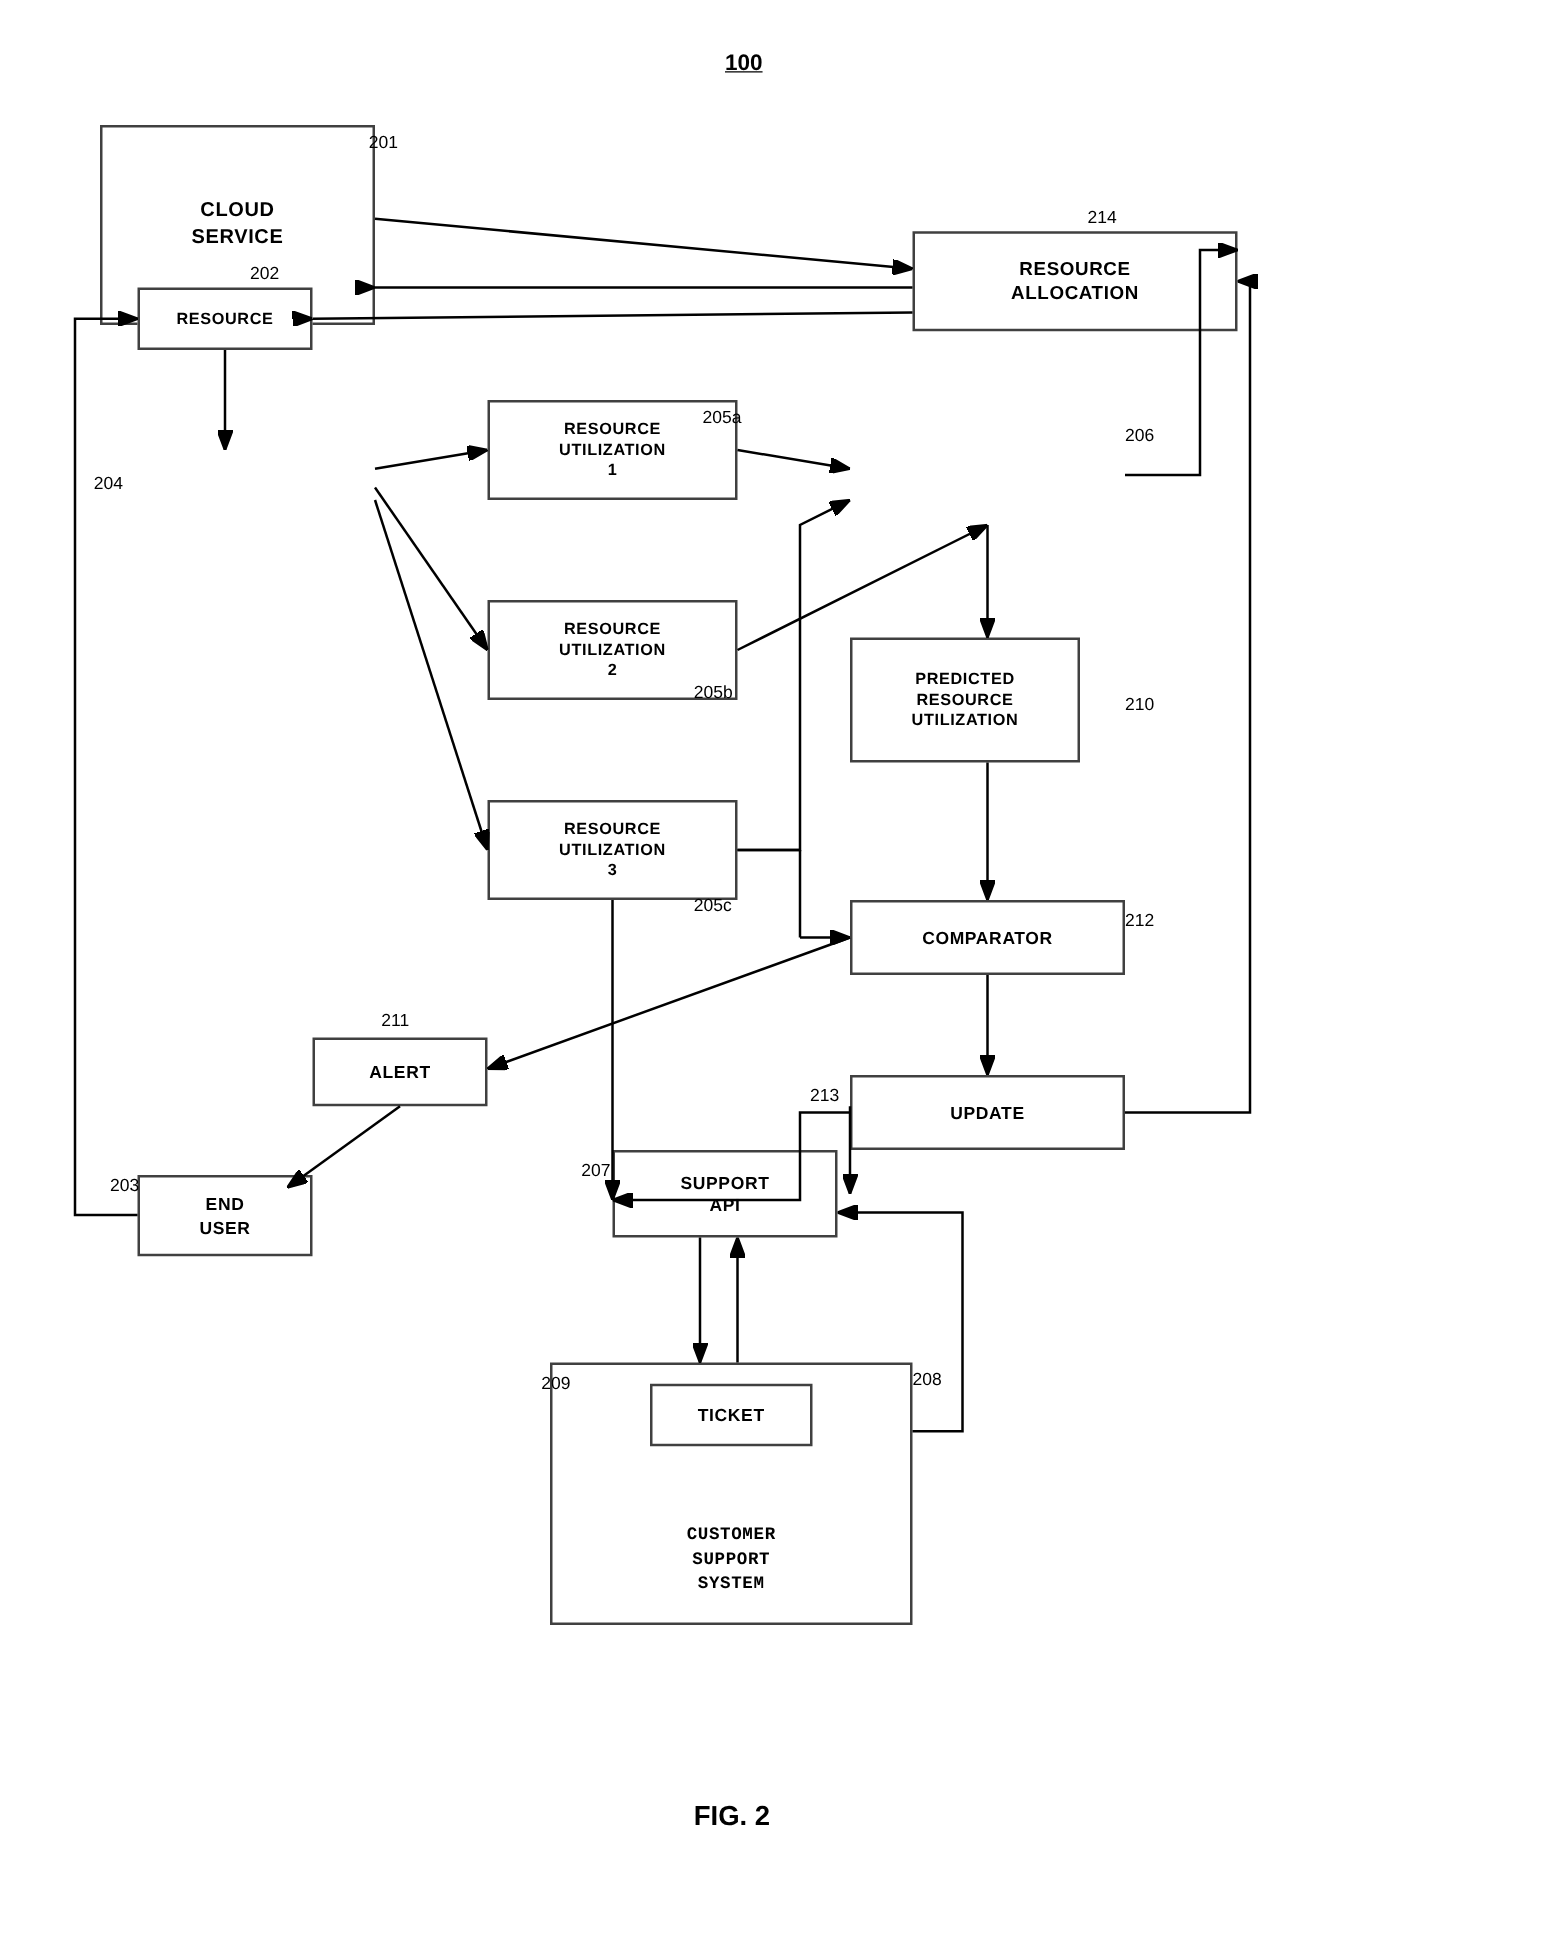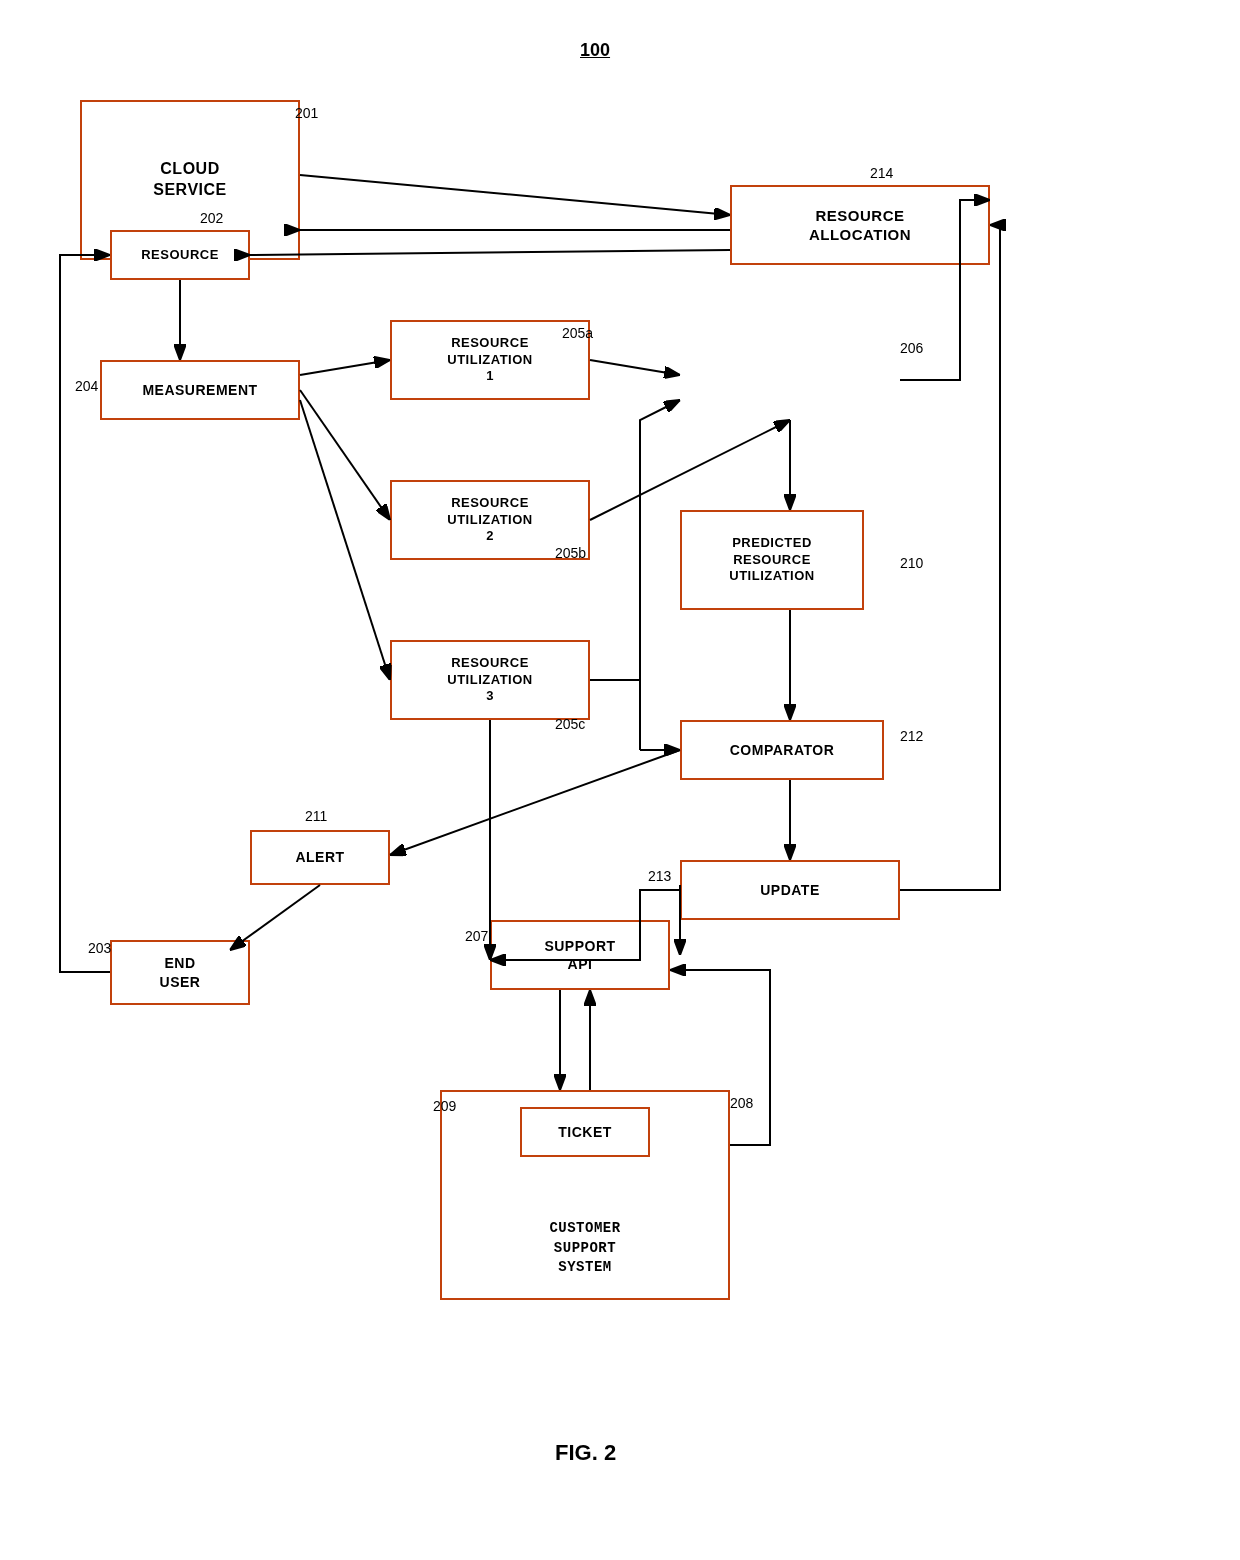--- a/index.html
+++ b/index.html
@@ -13,21 +13,21 @@
     }
     .diagram-container {
       position: absolute;
       top: 0; left: 0;
       width: 1240px;
       height: 1560px;
       border-radius: 14px;
     }
     .box {
       position: absolute;
-      border: 2px solid #c2410c;
+      border: 2px solid #404040;
       background: #fff;
       display: flex;
       align-items: center;
       justify-content: center;
       text-align: center;
       font-size: 14px;
       font-weight: bold;
       letter-spacing: 0.5px;
       line-height: 1.3;
     }
@@ -79,23 +79,20 @@
 
   <div class="label" style="left:200px; top:210px;">202</div>
 
   <div class="box" style="left:730px; top:185px; width:260px; height:80px; font-size:15px;">
     <span style="white-space:pre-line;">RESOURCE
 ALLOCATION</span>
   </div>
 
   <div class="label" style="left:870px; top:165px;">214</div>
 
-  <div class="box" style="left:100px; top:360px; width:200px; height:60px; font-size:14px;">
-    <span>MEASUREMENT</span>
-  </div>
 
   <div class="label" style="left:75px; top:378px;">204</div>
 
   <div class="box" style="left:390px; top:320px; width:200px; height:80px; font-size:13px;">
     <span style="white-space:pre-line;">RESOURCE
 UTILIZATION
 1</span>
   </div>
 
   <div class="label" style="left:562px; top:325px;">205a</div>
@@ -120,21 +117,21 @@
   <div class="label" style="left:900px; top:340px;">206</div>
 
   <div class="box" style="left:680px; top:510px; width:184px; height:100px; font-size:13px;">
     <span style="white-space:pre-line;">PREDICTED
 RESOURCE
 UTILIZATION</span>
   </div>
 
   <div class="label" style="left:900px; top:555px;">210</div>
 
-  <div class="box" style="left:680px; top:720px; width:204px; height:60px; font-size:14px;">
+  <div class="box" style="left:680px; top:720px; width:220px; height:60px; font-size:14px;">
     <span>COMPARATOR</span>
   </div>
 
   <div class="label" style="left:900px; top:728px;">212</div>
 
   <div class="box" style="left:680px; top:860px; width:220px; height:60px; font-size:14px;">
     <span>UPDATE</span>
   </div>
 
   <div class="label" style="left:648px; top:868px;">213</div>

